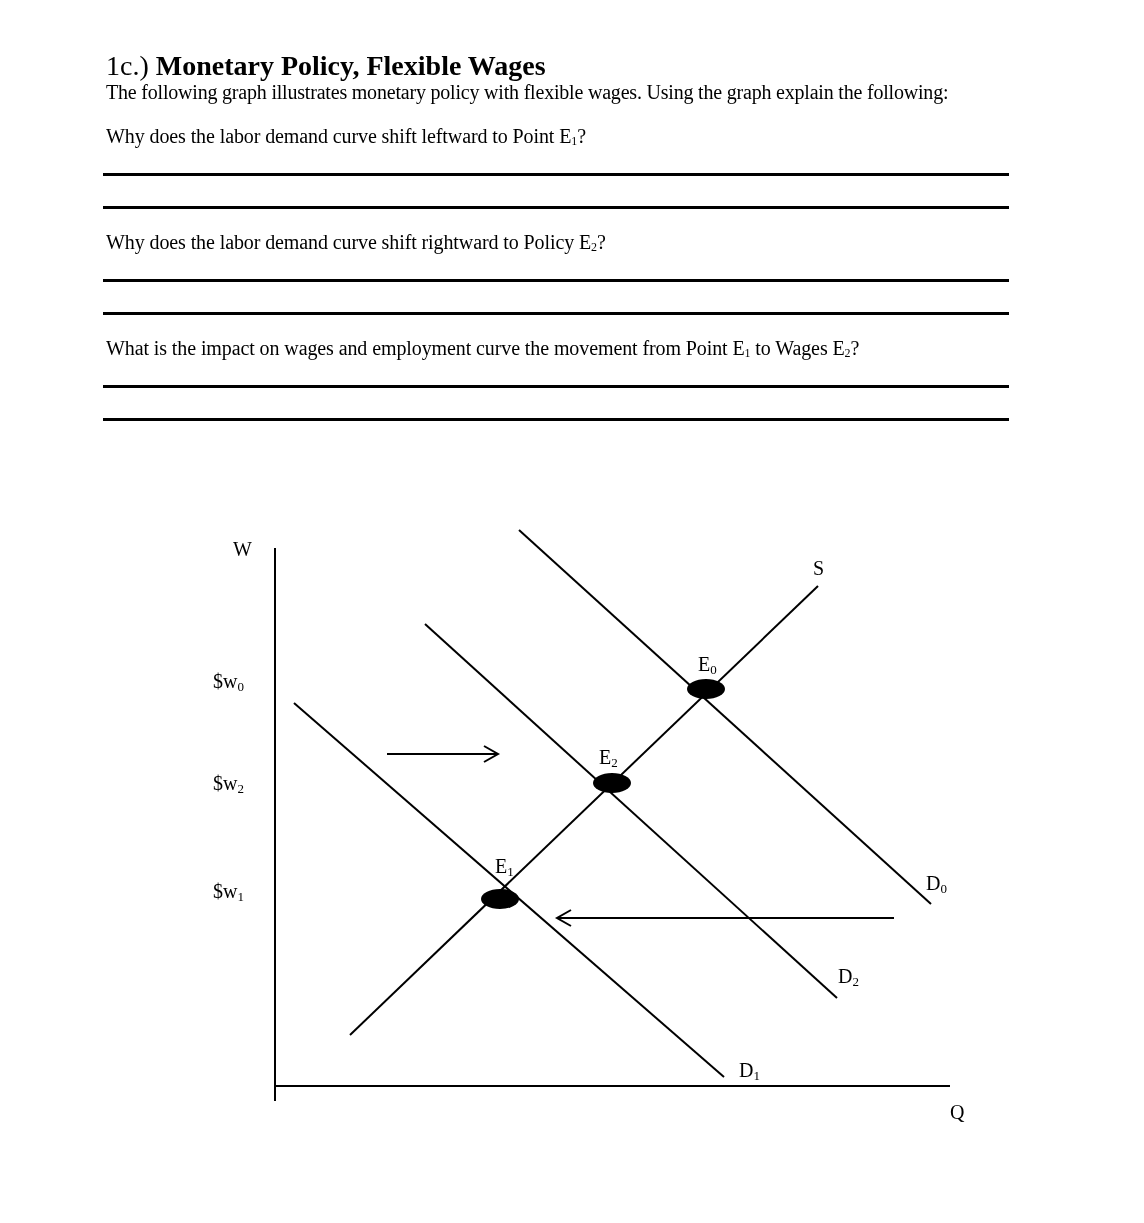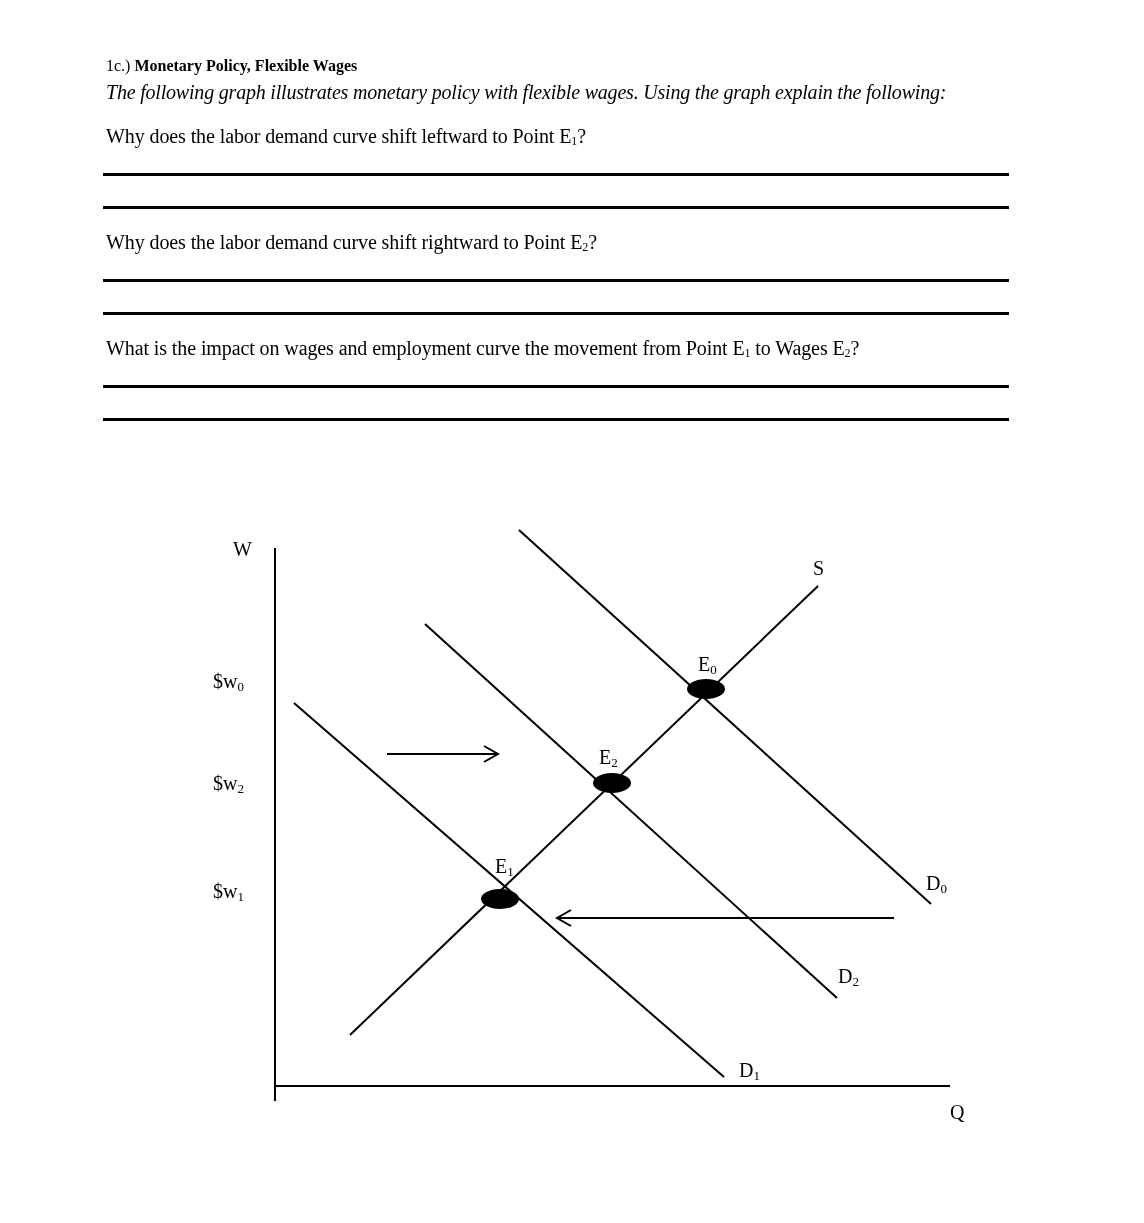--- a/index.html
+++ b/index.html
@@ -1,21 +1,21 @@
 <!DOCTYPE html>
 <html><head>
   <meta charset="utf-8">
   <style>
     html, body { margin: 0; padding: 0; background: #ffffff; }
     body { width: 1144px; height: 1223px; position: relative; overflow: hidden;
            font-family: "Liberation Serif", "DejaVu Serif", serif; color: #000; }
-    .heading { position: absolute; left: 106px; top: 54px; font-size: 16px; line-height: 24px; }
+    .heading { position: absolute; left: 106px; top: 54px; font-size: 28px; line-height: 24px; }
     .heading .num { font-weight: normal; }
     .heading .title { font-weight: bold; }
-    .subtitle { position: absolute; left: 106px; top: 80px; font-size: 20px; font-style: italic;
+    .subtitle { position: absolute; left: 106px; top: 80px; font-size: 20px; 
                 line-height: 24px; letter-spacing: -0.2px; }
     .question { position: absolute; left: 106px; font-size: 20px; line-height: 24px; letter-spacing: -0.1px; text-align: center; }
     .question sub { font-size: 12px; vertical-align: -2px; }
     .answer-line { position: absolute; left: 103px; width: 906px; height: 3px; background: #000; }
     #graph { position: absolute; left: 0; top: 0; }
     .glabel { font-family: "Liberation Serif", "DejaVu Serif", serif; font-size: 20px; fill: #000; }
     .gsub { font-size: 13px; }
   </style>
 </head>
 <body>
@@ -23,21 +23,21 @@
 <div class="heading">
   <span class="num">1c.)</span>
   <span class="title">Monetary Policy, Flexible Wages</span>
 </div>
 <div class="subtitle">The following graph illustrates monetary policy with flexible wages. Using the graph explain the following:</div>
 
 <div class="question" style="top:124px;"><span>Why does the labor demand curve shift leftward to Point E</span><sub>1</sub><span>?</span></div>
 <div class="answer-line" style="top:173px;"></div>
 <div class="answer-line" style="top:206px;"></div>
 
-<div class="question" style="top:230px;"><span>Why does the labor demand curve shift rightward to Point E</span><sub>2</sub><span>?</span></div>
+<div class="question" style="top:230px;"><span>Why does the labor demand curve shift rightward to Policy E</span><sub>2</sub><span>?</span></div>
 <div class="answer-line" style="top:279px;"></div>
 <div class="answer-line" style="top:312px;"></div>
 
 <div class="question" style="top:336px;"><span>What is the impact on wages and employment curve the movement from Point E</span><sub>1</sub><span> to Wages E</span><sub>2</sub><span>?</span></div>
 <div class="answer-line" style="top:385px;"></div>
 <div class="answer-line" style="top:418px;"></div>
 
 <svg id="graph" width="1144" height="1223">
   <g stroke="#000" stroke-width="2" fill="none">
 

